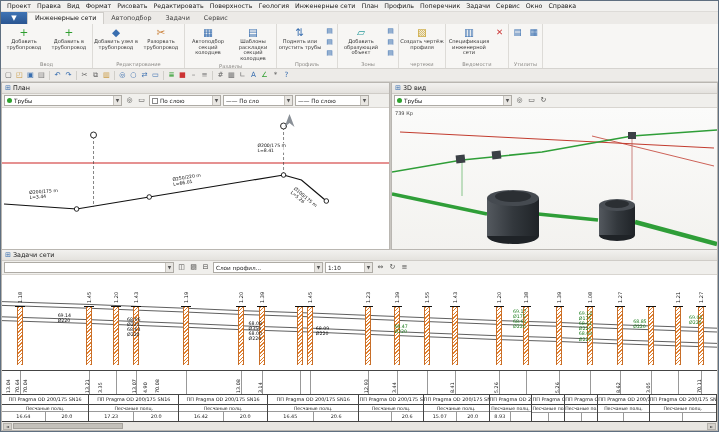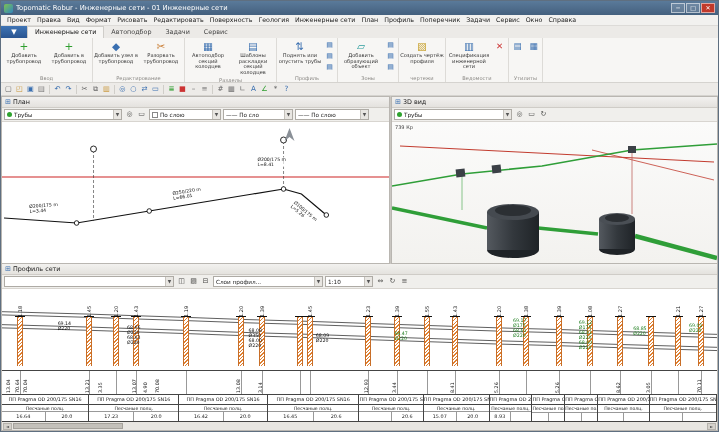--- a/index.html
+++ b/index.html
@@ -84,29 +84,20 @@
   .pscroll{height:8px;flex:0 0 8px;background:#e8e6e2;display:flex;align-items:center;gap:1px;padding:0 1px;}
   .sarrow{width:9px;height:7px;background:#d5d2cc;border:1px solid #b5b2ac;font-size:4px;line-height:5px;text-align:center;color:#555;}
   .sthumb{width:110px;height:6px;background:#c3c0ba;border:1px solid #a5a29c;}
   .strack{flex:1;}
 </style>
 </head>
 <body>
 
 <div class="window">
 
-  <div class="titlebar">
-    <div class="app-icon"></div>
-    <div class="title">Topomatic Robur - Инженерные сети - 01 Инженерные сети</div>
-    <div style="display:flex;">
-        <div class="winbtn">─</div>
-        <div class="winbtn">□</div>
-        <div class="winbtn close">✕</div>
-      </div>
-  </div>
 
   <div class="menubar">
       <span class="menu-item">Проект</span>
       <span class="menu-item">Правка</span>
       <span class="menu-item">Вид</span>
       <span class="menu-item">Формат</span>
       <span class="menu-item">Рисовать</span>
       <span class="menu-item">Редактировать</span>
       <span class="menu-item">Поверхность</span>
       <span class="menu-item">Геология</span>
@@ -378,21 +369,21 @@
           <ellipse cx="225" cy="96" rx="12" ry="4" fill="#2b2f33"></ellipse>
         </svg>
         <div class="overlay-label">739 Кр</div>
       </div>
     </div>
   </div>
 
   <div class="profile">
     <div class="phead">
       <span class="picon">⊞</span>
-      <span>Профиль сети</span>
+      <span>Задачи сети</span>
     </div>
     <div class="ptoolbar">
       <div class="combo" style="width:170px;">
         <span class="combo-text"></span>
         <span class="arrow">▼</span>
       </div>
       <span style="display:flex;gap:1px;">
           <div class="ticon">◫</div>
           <div class="ticon">▨</div>
           <div class="ticon">⊟</div>

